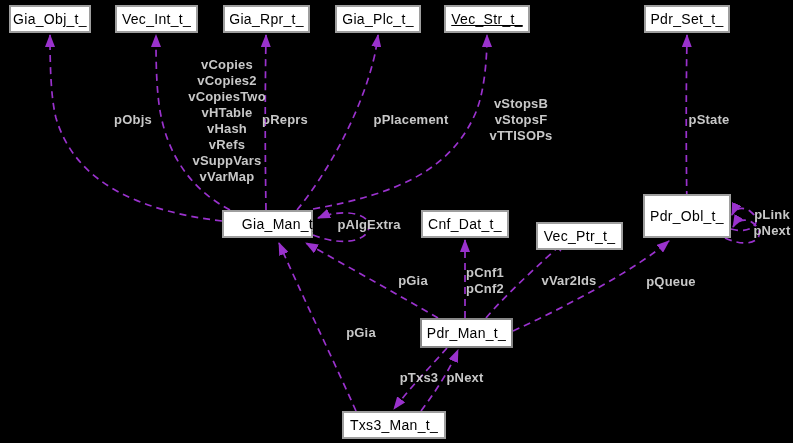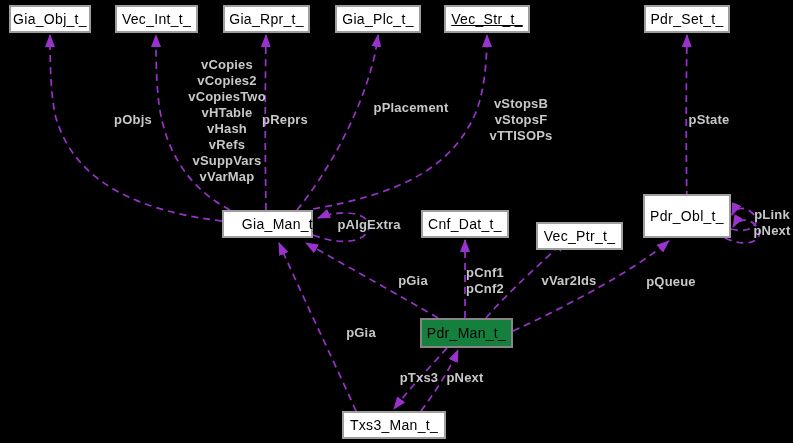--- a/index.html
+++ b/index.html
@@ -2,21 +2,21 @@
 <html><head>
 <meta charset="utf-8">
 <style>
   html,body{margin:0;padding:0;background:#000;}
   #stage{position:relative;width:793px;height:443px;background:#000000;overflow:hidden;
          font-family:"Liberation Sans",sans-serif;}
   #edge-layer{position:absolute;left:0;top:0;width:793px;height:443px;}
   .node{position:absolute;box-sizing:border-box;display:flex;align-items:center;justify-content:center;
         background:#ffffff;border:2px solid #9e9e9e;color:#000;font-size:14px;letter-spacing:.3px;
         white-space:nowrap;cursor:pointer;}
-  .node.highlight{background:#15803d;border-color:#868686;}
+  .node.highlight{background:#ffffff;border-color:#868686;}
   .edge-label{position:absolute;transform:translate(-50%,-50%);color:#c8c8c8;font-size:13px;
               font-weight:600;line-height:16px;text-align:center;white-space:pre-line;letter-spacing:.2px;}
   .edge-path{fill:none;stroke-width:1.7;stroke-dasharray:7 5;}
 </style>
 </head>
 <body>
 
 <div id="stage">
   <svg id="edge-layer" width="793" height="443" viewBox="0 0 793 443">
     <defs>
@@ -61,21 +61,21 @@
       <div class="edge-label" style="left: 133px; top: 120px;">pObjs</div>
       <div class="edge-label" style="left: 227px; top: 121px;">vCopies
 vCopies2
 vCopiesTwo
 vHTable
 vHash
 vRefs
 vSuppVars
 vVarMap</div>
       <div class="edge-label" style="left: 285px; top: 120px;">pReprs</div>
-      <div class="edge-label" style="left: 411px; top: 108px;">pPlacement</div>
+      <div class="edge-label" style="left: 411px; top: 120px;">pPlacement</div>
       <div class="edge-label" style="left: 521px; top: 120px;">vStopsB
 vStopsF
 vTTISOPs</div>
       <div class="edge-label" style="left: 709px; top: 120px;">pState</div>
       <div class="edge-label" style="left: 369px; top: 225px;">pAlgExtra</div>
       <div class="edge-label" style="left: 413px; top: 281px;">pGia</div>
       <div class="edge-label" style="left: 485px; top: 281px;">pCnf1
 pCnf2</div>
       <div class="edge-label" style="left: 569px; top: 281px;">vVar2Ids</div>
       <div class="edge-label" style="left: 671px; top: 282px;">pQueue</div>

